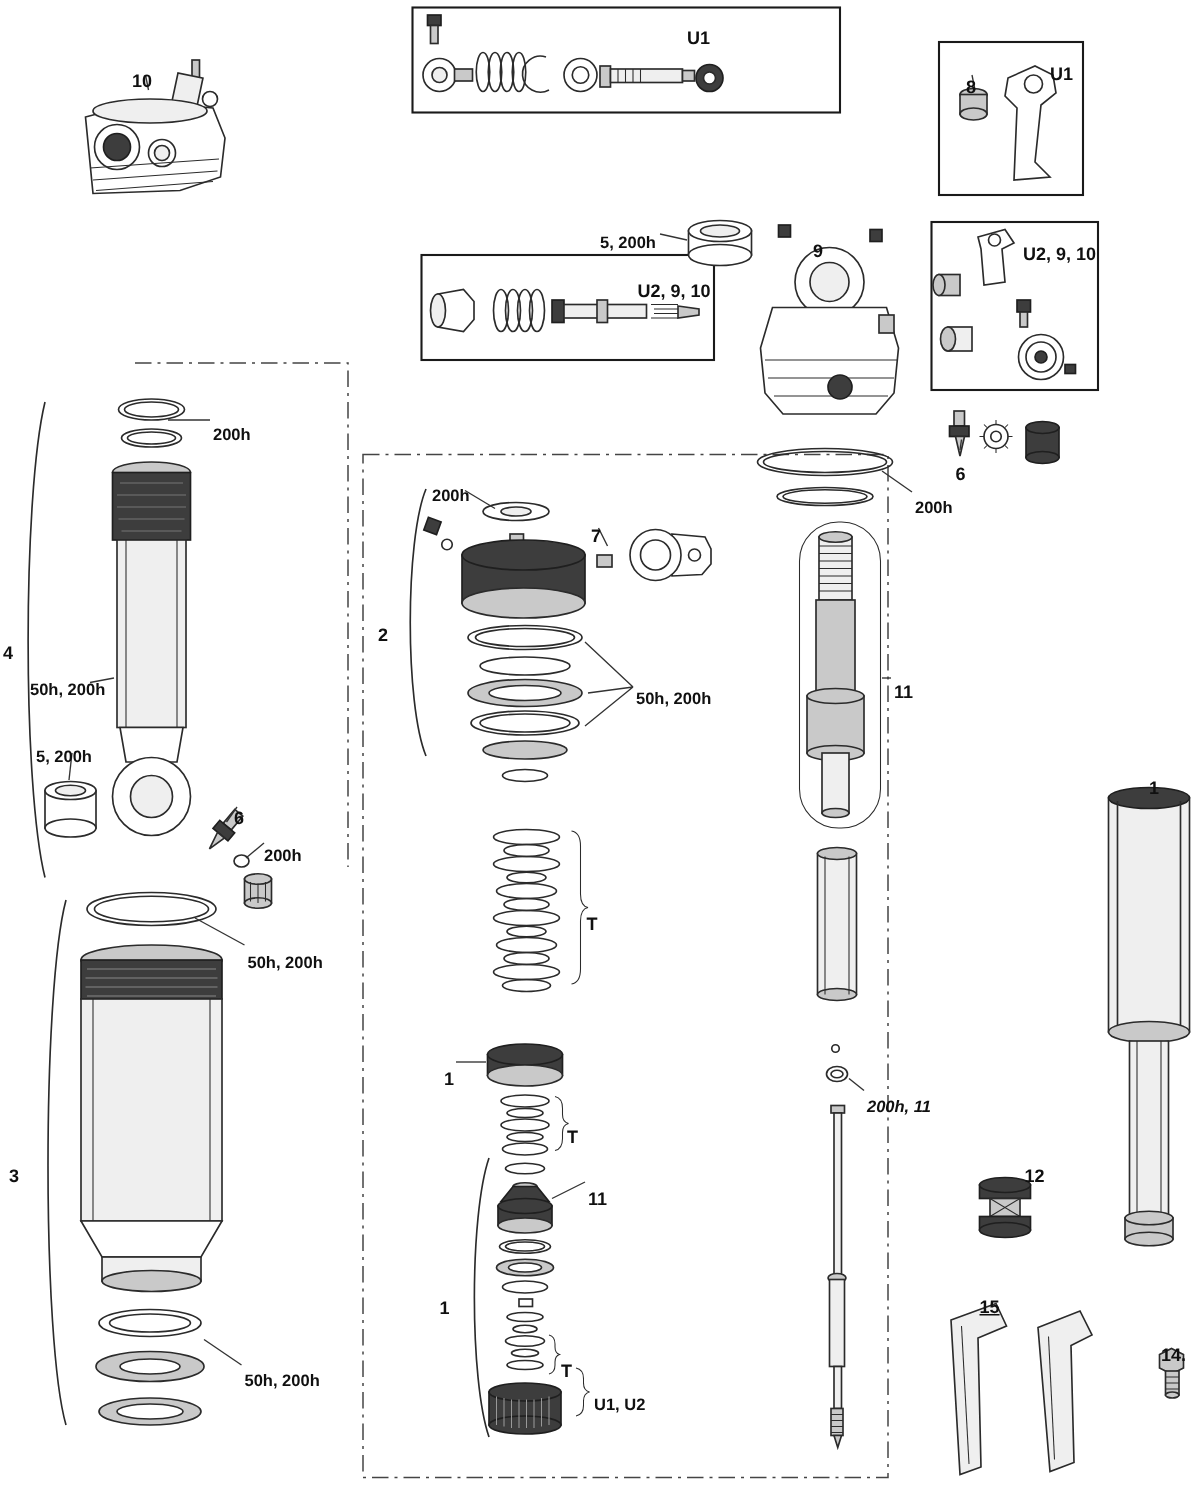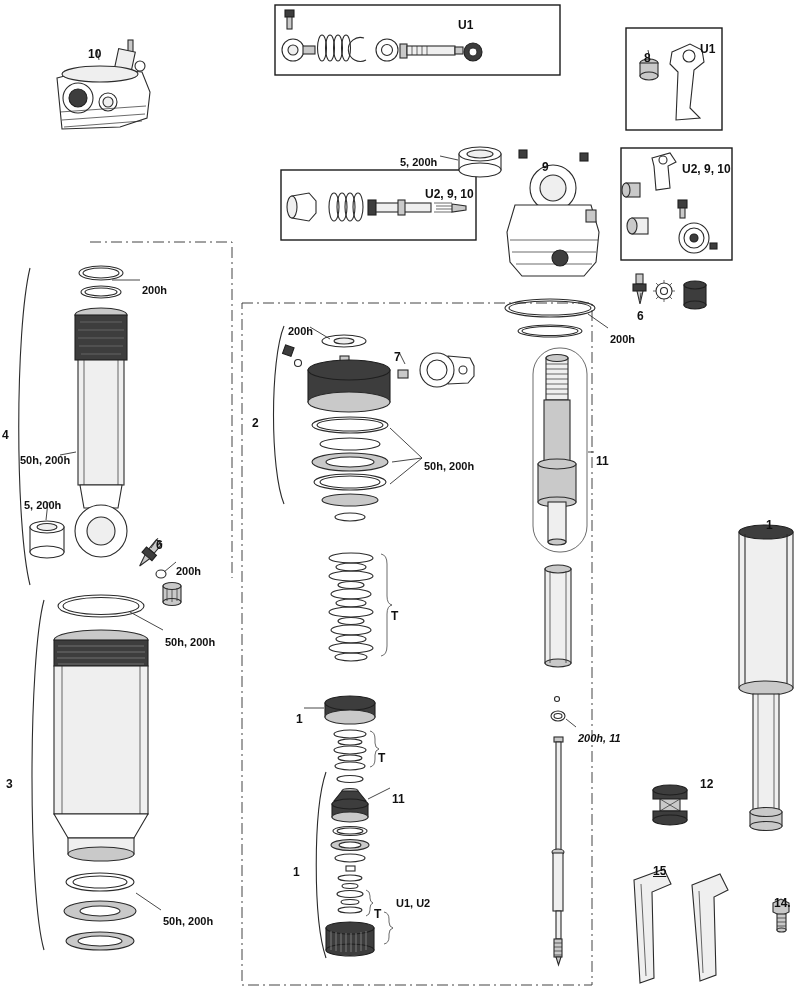--- a/index.html
+++ b/index.html
@@ -417,23 +417,23 @@
 <div class="lbl" style="left:288px; top:315px;">200h</div>
 <div class="lbl big" style="left:252px; top:406px;">2</div>
 <div class="lbl big" style="left:394px; top:340px;">7</div>
 <div class="lbl" style="left:424px; top:450px;">50h, 200h</div>
 <div class="lbl big" style="left:391px; top:599px;">T</div>
 <div class="lbl big" style="left:296px; top:702px;">1</div>
 <div class="lbl big" style="left:378px; top:741px;">T</div>
 <div class="lbl big" style="left:392px; top:782px;">11</div>
 <div class="lbl big" style="left:293px; top:855px;">1</div>
 <div class="lbl big" style="left:374px; top:897px;">T</div>
-<div class="lbl" style="left:396px; top:887px;">U1, U2</div>
+<div class="lbl" style="left:396px; top:921px;">U1, U2</div>
 <div class="lbl big" style="left:637px; top:299px;">6</div>
 <div class="lbl" style="left:610px; top:323px;">200h</div>
 <div class="lbl big" style="left:596px; top:444px;">11</div>
 <div class="lbl" style="left:578px; top:722px;font-style:italic;">200h, 11</div>
 <div class="lbl big" style="left:766px; top:508px;">1</div>
-<div class="lbl big" style="left:700px; top:767px;text-align:center;">12</div>
+<div class="lbl big" style="left:683px; top:767px;text-align:center;">12</div>
 <div class="lbl big" style="left:653px; top:854px;text-decoration:underline;">15</div>
 <div class="lbl big" style="left:774px; top:886px;">14.</div>
 
 </div>
 
 </body></html>

